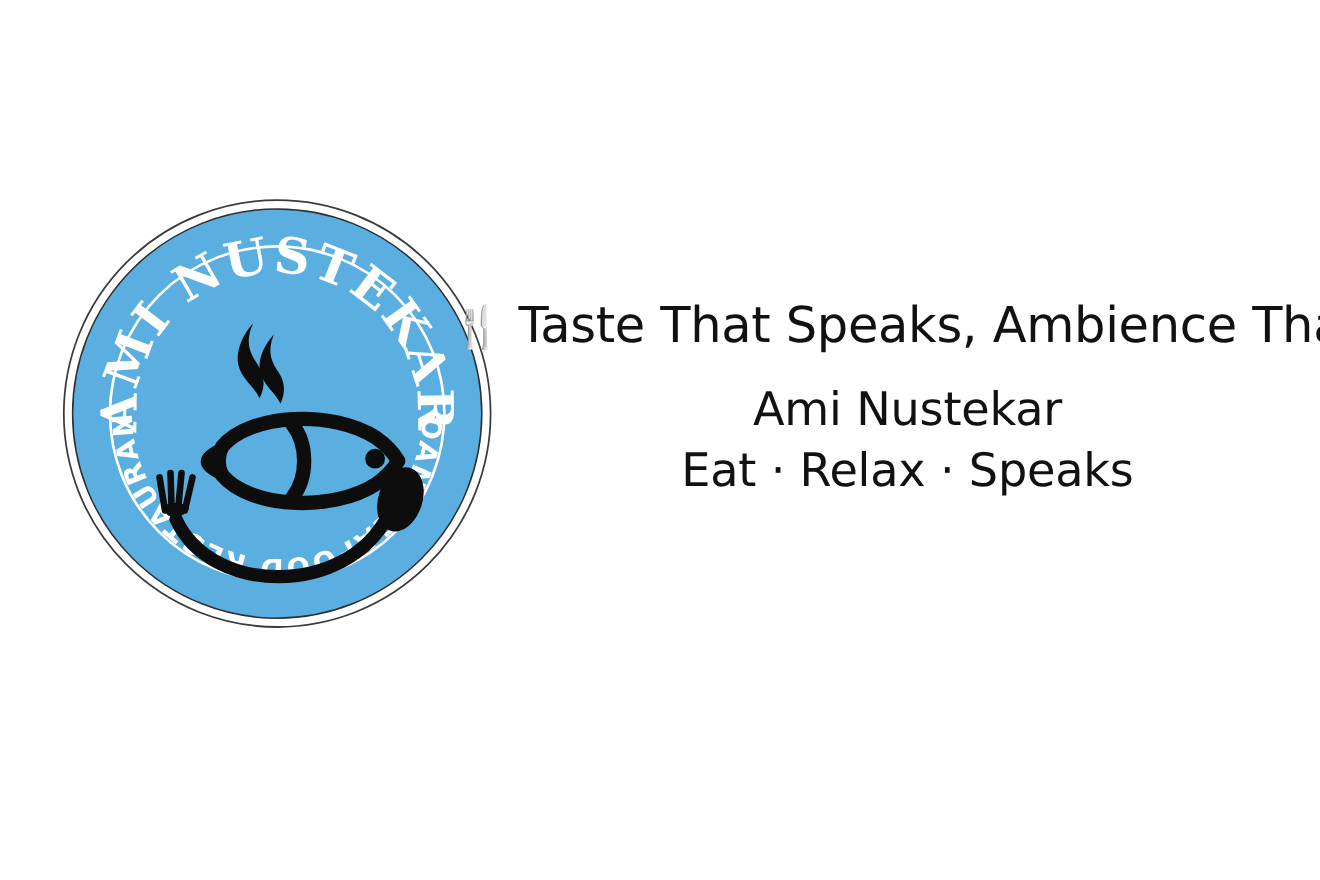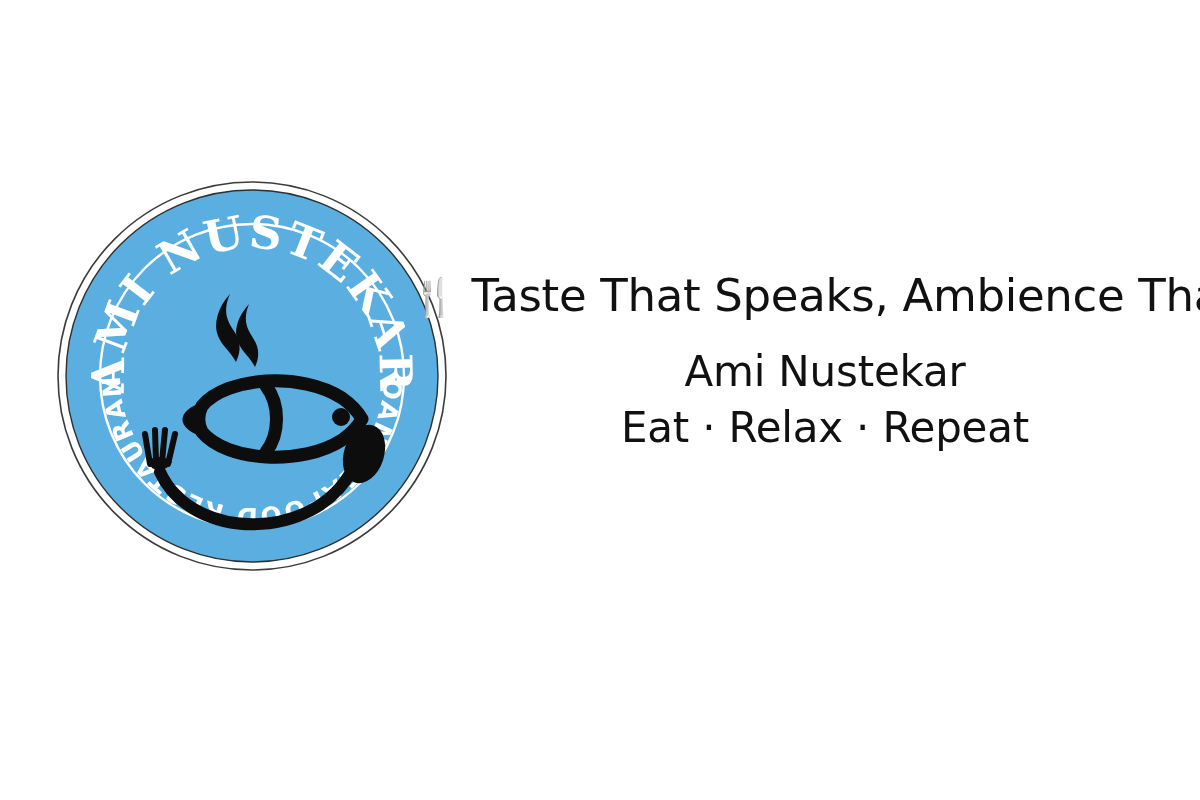--- a/index.html
+++ b/index.html
@@ -153,17 +153,17 @@
 
   <div class="text-panel">
 
     <div class="headline">
       <span class="headline-emoji">🍴</span>
       <span class="headline-text">Taste That Speaks, Ambience That</span>
     </div>
 
     <div class="brand-line">Ami Nustekar</div>
 
-    <div class="tagline">Eat · Relax · Repeat</div>
+    <div class="tagline">Eat · Relax · Speaks</div>
 
   </div>
 
 </div>
 
 </body></html>

